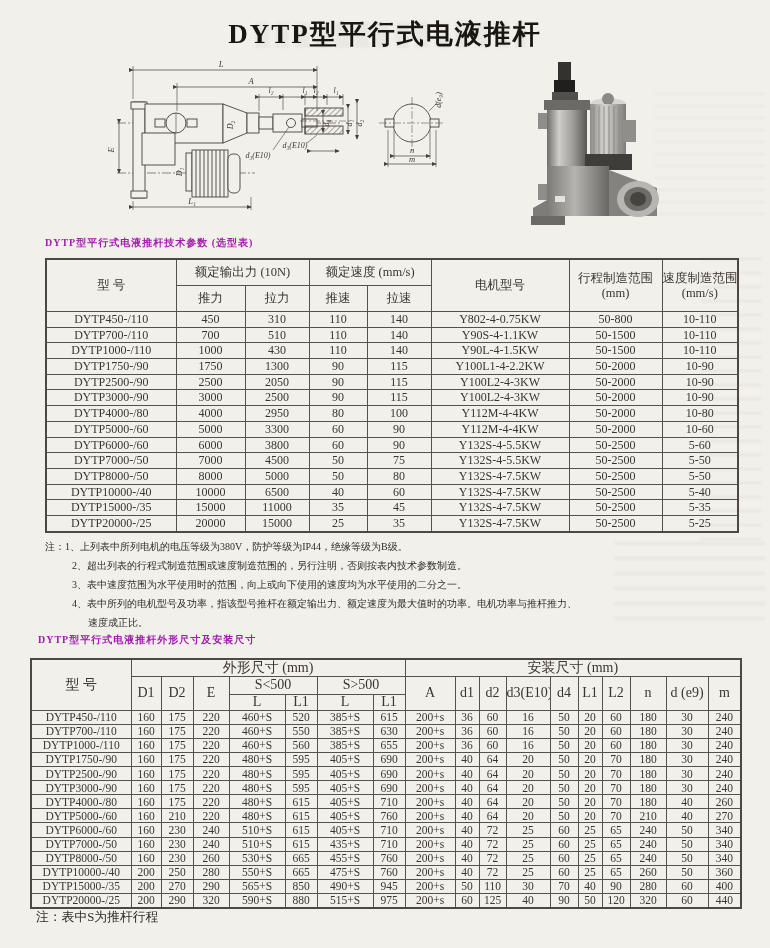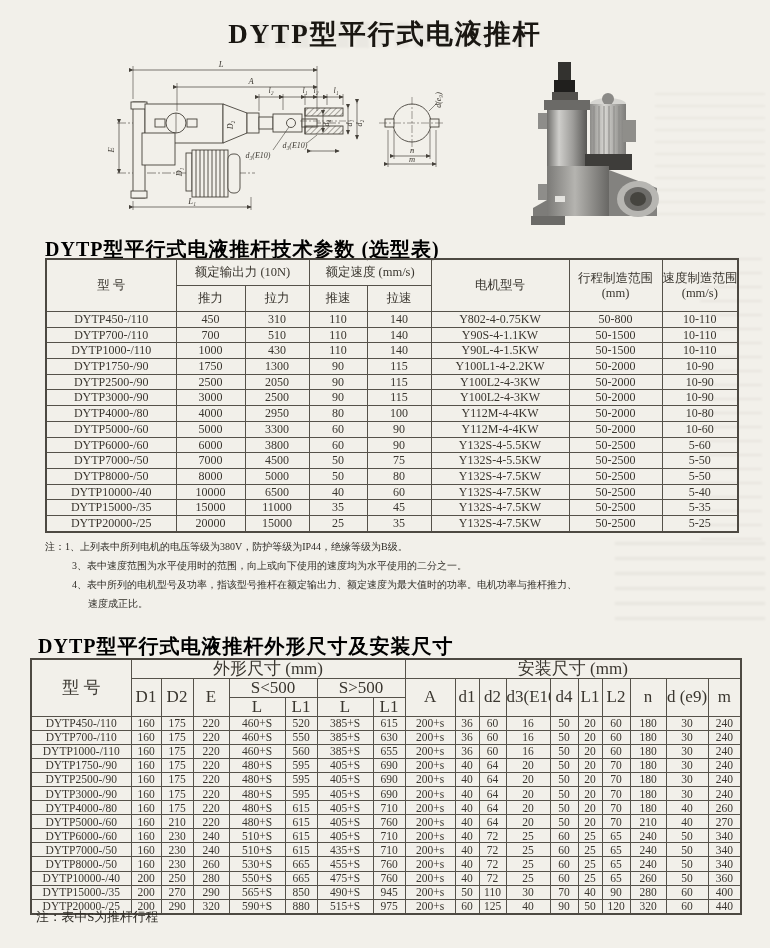--- a/index.html
+++ b/index.html
@@ -7,34 +7,34 @@
     width:770px;height:948px;position:relative;overflow:hidden;
     background:#f2f0ea;
     font-family:"Liberation Serif","DejaVu Serif",serif;
     color:#34312c;
   }
   
   .page-title{
     position:absolute;top:16px;left:0;width:100%;text-align:center;
     font-size:27px;font-weight:bold;letter-spacing:2px;color:#1a1712;
   }
-  .sec-heading{position:absolute;font-size:20px;font-weight:bold;color:#000000;letter-spacing:1px;}
+  .sec-heading{position:absolute;font-size:10px;font-weight:bold;color:#a21caf;letter-spacing:1px;}
   #h1{left:45px;top:236px;}
   #h2{left:38px;top:633px;}
   
   table{border-collapse:collapse;table-layout:fixed;position:absolute;background:transparent;}
   th,td{border:1px solid #56524a;text-align:center;vertical-align:middle;padding:0;
         font-weight:normal;color:#3a362f;line-height:1.05;overflow:hidden;white-space:nowrap;}
   #spec-table{left:45px;top:258px;width:692px;font-size:12px;border:2px solid #4d4942;}
   #spec-table thead th{font-size:12.5px;}
   #spec-table thead tr:nth-child(1) th{height:25px;}
   #spec-table thead tr:nth-child(2) th{height:25px;}
   #spec-table tbody td{height:14.7px;}
   #dim-table{left:30px;top:658px;width:712px;font-size:11.5px;border:2px solid #4d4942;}
-  #dim-table thead th{font-size:17px;}
+  #dim-table thead th{font-size:14px;}
   #dim-table thead tr:nth-child(1) th{height:16px;}
   #dim-table thead tr:nth-child(2) th{height:17px;}
   #dim-table thead tr:nth-child(3) th{height:13px;}
   #dim-table tbody td{height:13.1px;}
   .hdr2line div{line-height:1.15;}
   
   #notes{position:absolute;left:45px;top:537px;width:690px;font-size:10px;color:#2f2c26;}
   .note-line{line-height:19px;white-space:nowrap;}
   .note-line.ind1{margin-left:27px;}
   .note-line.ind2{margin-left:43px;}
@@ -412,20 +412,21 @@
         <td>35</td>
         <td>Y132S-4-7.5KW</td>
         <td>50-2500</td>
         <td>5-25</td>
       </tr>
     </tbody>
 </table>
 
 <div id="notes">
     <div class="note-line ind0">注：1、上列表中所列电机的电压等级为380V，防护等级为IP44，绝缘等级为B级。</div>
+    <div class="note-line ind1">2、超出列表的行程式制造范围或速度制造范围的，另行注明，否则按表内技术参数制造。</div>
     <div class="note-line ind1">3、表中速度范围为水平使用时的范围，向上或向下使用的速度均为水平使用的二分之一。</div>
     <div class="note-line ind1">4、表中所列的电机型号及功率，指该型号推杆在额定输出力、额定速度为最大值时的功率。电机功率与推杆推力、</div>
     <div class="note-line ind2">速度成正比。</div>
   </div>
 
 <div class="sec-heading" id="h2">DYTP型平行式电液推杆外形尺寸及安装尺寸</div>
 
 <table id="dim-table">
   <colgroup>
     <col style="width:100px">

